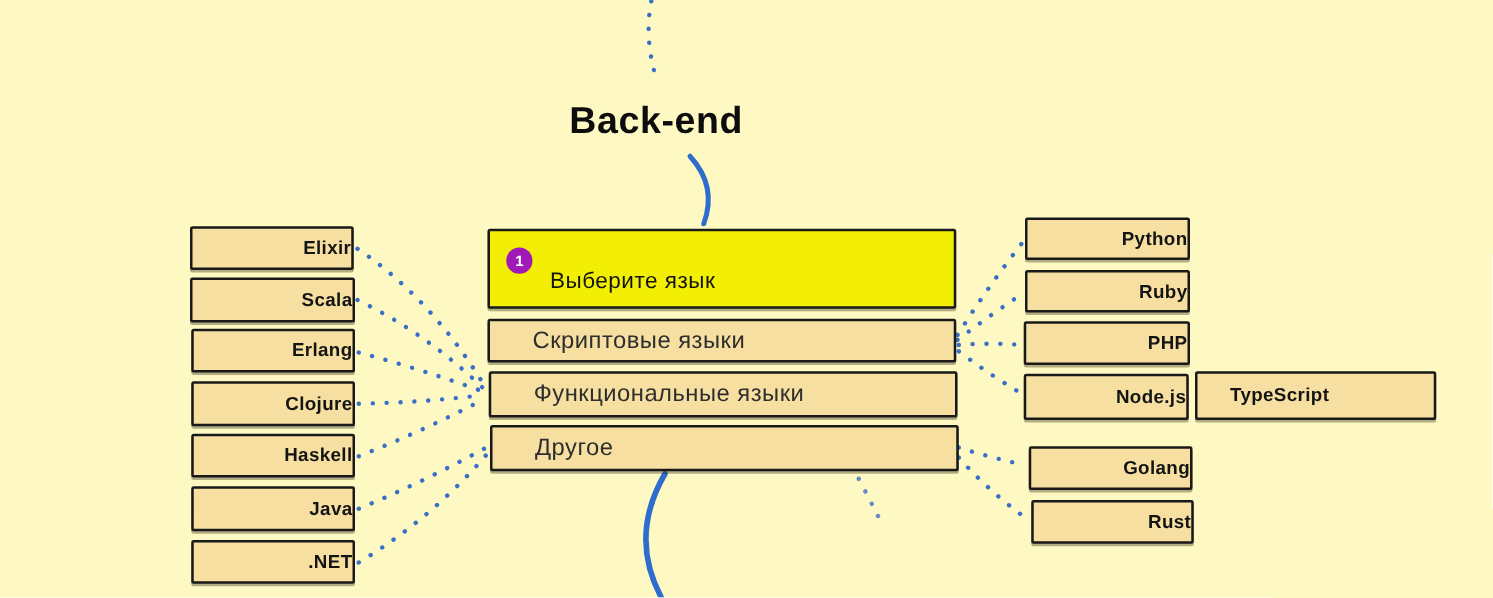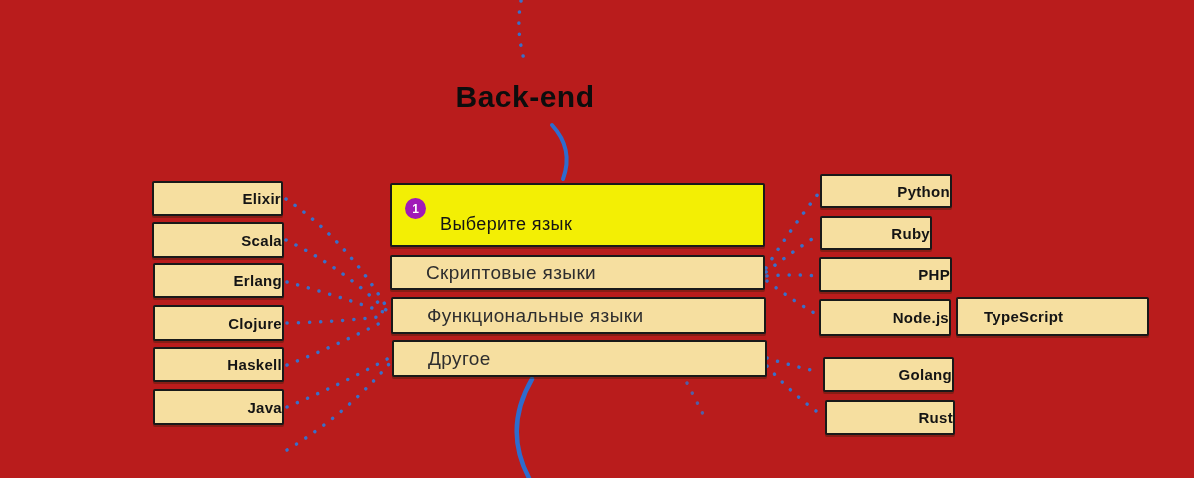--- a/index.html
+++ b/index.html
@@ -1,17 +1,17 @@
 <!DOCTYPE html>
 <html><head>
 <meta charset="utf-8">
 <style>
   html,body{margin:0;padding:0;background:#ffffff;}
   #canvas{
-    position:relative;width:1194px;height:478px;background:#b91c1c;
+    position:relative;width:1194px;height:478px;background:#fef9c3;
     font-family:"Liberation Sans",sans-serif;overflow:hidden;
   }
   #connectors{position:absolute;left:0;top:0;width:1194px;height:478px;}
   .dotted{fill:none;stroke:#3a6fc8;stroke-width:3.5;stroke-linecap:round;stroke-dasharray:0.1 11;}
   .solid{fill:none;stroke:#2e6cce;stroke-linecap:round;}
   .node{
     position:absolute;box-sizing:border-box;background:#f6dfa0;
     border:2.5px solid #191919;border-radius:2px;
     box-shadow:0 2px 0 rgba(40,32,10,0.35);
     display:flex;align-items:center;justify-content:flex-end;
@@ -97,25 +97,28 @@
   </div>
   <div class="node lang" style="left:153px;top:305px;width:131px;height:36px">
     <span>Clojure</span>
   </div>
   <div class="node lang" style="left:153px;top:347px;width:131px;height:35px">
     <span>Haskell</span>
   </div>
   <div class="node lang" style="left:153px;top:389px;width:131px;height:36px">
     <span>Java</span>
   </div>
+  <div class="node lang" style="left:153px;top:432px;width:131px;height:35px">
+    <span>.NET</span>
+  </div>
 
   <div class="node lang" style="left:820px;top:174px;width:132px;height:34px">
     <span>Python</span>
   </div>
-  <div class="node lang" style="left:820px;top:216px;width:112px;height:34px">
+  <div class="node lang" style="left:820px;top:216px;width:132px;height:34px">
     <span>Ruby</span>
   </div>
   <div class="node lang" style="left:819px;top:257px;width:133px;height:35px">
     <span>PHP</span>
   </div>
   <div class="node lang" style="left:819px;top:299px;width:132px;height:37px">
     <span>Node.js</span>
   </div>
   <div class="node lang ts" style="left:956px;top:297px;width:193px;height:39px">
     <span>TypeScript</span>

